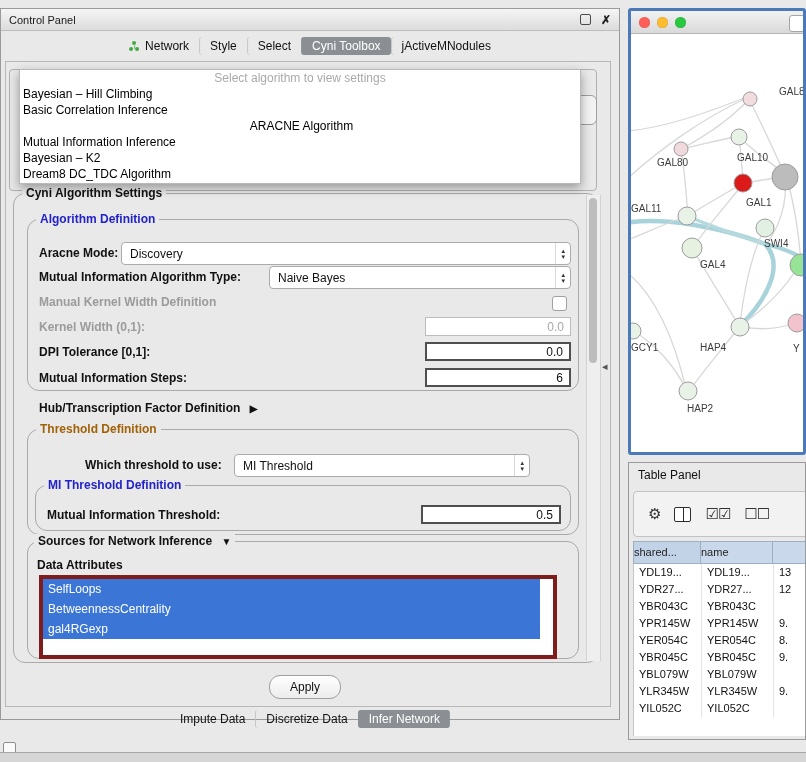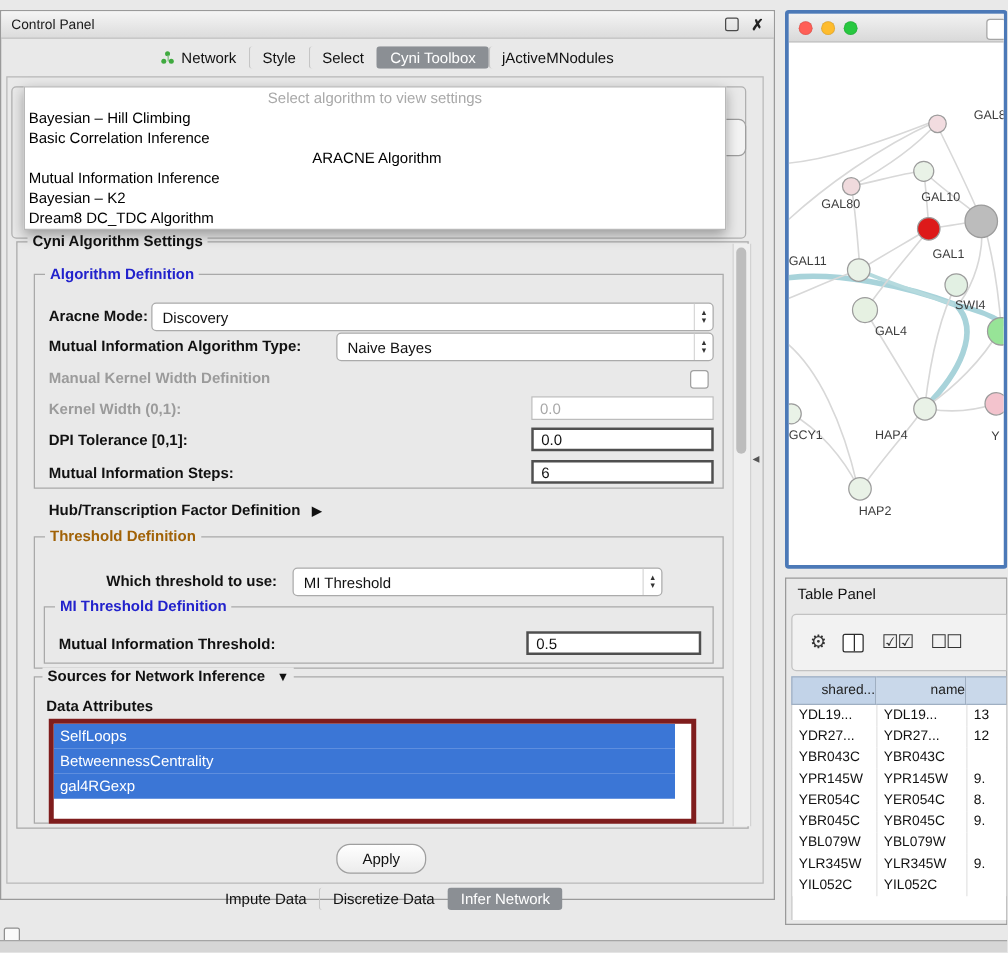--- a/index.html
+++ b/index.html
@@ -31,36 +31,36 @@
       border:1px solid #b0b0b0;border-radius:4px;box-sizing:border-box;}
   .bg-stepper{position:absolute;left:556px;top:86px;width:40px;height:30px;
       border:1px solid #9e9e9e;border-radius:6px;background:#f3f3f3;box-sizing:border-box;}
 
   .popup{position:absolute;left:18px;top:49px;width:560px;height:113px;background:#fff;
       border:1px solid #b9b9b9;box-shadow:0 4px 10px rgba(0,0,0,0.35);z-index:60;overflow:hidden;margin-top:11px;}
   .popup .row{height:16px;line-height:16px;font-size:12px;padding-left:3px;color:#000;white-space:nowrap;}
   .popup .ph{color:#a9a9a9;text-align:center;padding-left:0;}
   .popup .bold{font-weight:normal;text-align:center;}
 
-  .grp{position:absolute;border:1px solid #a9a9a9;border-radius:0;box-sizing:border-box;}
+  .grp{position:absolute;border:1px solid #a9a9a9;border-radius:12px;box-sizing:border-box;}
   .legend{position:absolute;font-size:12px;font-weight:bold;background:#e9e9e9;padding:0 4px;
       white-space:nowrap;color:#111;}
   .legend.blue{color:#2222cc;}
   .legend.green{color:#a16207;}
 
   .lbl{position:absolute;font-size:12px;font-weight:bold;color:#111;white-space:nowrap;line-height:15px;}
   .lbl.dis{color:#9b9b9b;}
 
   .combo{position:absolute;background:#fff;border:1px solid #ababab;border-radius:4px;font-size:12px;
       display:flex;align-items:center;padding-left:8px;box-sizing:border-box;color:#111;}
   .combo .arrows{margin-left:auto;display:flex;flex-direction:column;align-items:center;
       justify-content:center;align-self:stretch;padding:0 5px;color:#333;border-left:1px solid #d8d8d8;}
   .combo .arrows i{font-style:normal;font-size:7px;line-height:6px;}
 
-  .tfield{position:absolute;background:#fff;border:1px solid #bcbcbc;font-size:12px;text-align:left;
+  .tfield{position:absolute;background:#fff;border:1px solid #bcbcbc;font-size:12px;text-align:right;
       padding:0 6px;box-sizing:border-box;color:#111;font-family:"Liberation Sans",sans-serif;}
   .tfield.dark{border:2px solid #4f4f4f;}
   .tfield.dis{color:#a8a8a8;}
 
   .chk{position:absolute;width:13px;height:13px;background:#fff;border:1px solid #a0a0a0;border-radius:3px;}
 
   .sb-track{position:absolute;background:#efefef;border-left:1px solid #d2d2d2;border-right:1px solid #d2d2d2;}
   .sb-thumb{position:absolute;background:#bdbdbd;border-radius:5px;}
 
   .tri{font-size:10px;color:#111;margin-left:6px;}
@@ -91,22 +91,22 @@
       border:1px solid #9a9a9a;box-sizing:border-box;overflow:hidden;}
   .tp-title{position:absolute;left:9px;top:5px;font-size:12px;color:#111;}
   .tp-toolbar{position:absolute;left:4px;top:28px;width:180px;height:46px;background:#f2f2f2;
       border:1px solid #c2c2c2;border-radius:4px;display:flex;align-items:center;gap:14px;
       padding-left:14px;box-sizing:border-box;}
   .tbi{font-size:15px;color:#333;letter-spacing:-1px;line-height:16px;}
   .col-ic{width:15px;height:13px;border:1.5px solid #2c2c2c;background:#fff;position:relative;border-radius:2px;}
   .col-ic::after{content:"";position:absolute;left:50%;top:0;bottom:0;width:1.5px;background:#2c2c2c;}
   .tbl{position:absolute;left:4px;top:78px;width:194px;}
   .tbl-header{display:grid;grid-template-columns:68px 72px 54px;}
-  .th{height:21px;line-height:21px;font-size:11px;text-align:right;background:#c9d8ea;color:#222;
-      border:1px solid #9fafc2;border-left:none;overflow:hidden;white-space:nowrap;padding-left:11px;}
+  .th{height:21px;line-height:21px;font-size:11px;text-align:left;background:#c9d8ea;color:#222;
+      border:1px solid #9fafc2;border-left:none;overflow:hidden;white-space:nowrap;}
   .th.c0{background:#c2d3e8;border-left:1px solid #9fafc2;}
   .tbl-body{background:#fff;border-left:1px solid #c4c4c4;min-height:172px;}
   .tr{display:grid;grid-template-columns:68px 72px 54px;height:17px;background:#fff;}
   .td{font-size:11px;line-height:17px;padding-left:5px;border-right:1px solid #e3e3e3;color:#111;
       white-space:nowrap;overflow:hidden;}
 
   
   .bottom-strip{position:absolute;left:0;top:752px;width:806px;height:10px;background:#d6d6d6;
       border-top:1px solid #a5a5a5;}
   .corner-ic{position:absolute;left:3px;top:742px;width:11px;height:11px;background:#fafafa;

